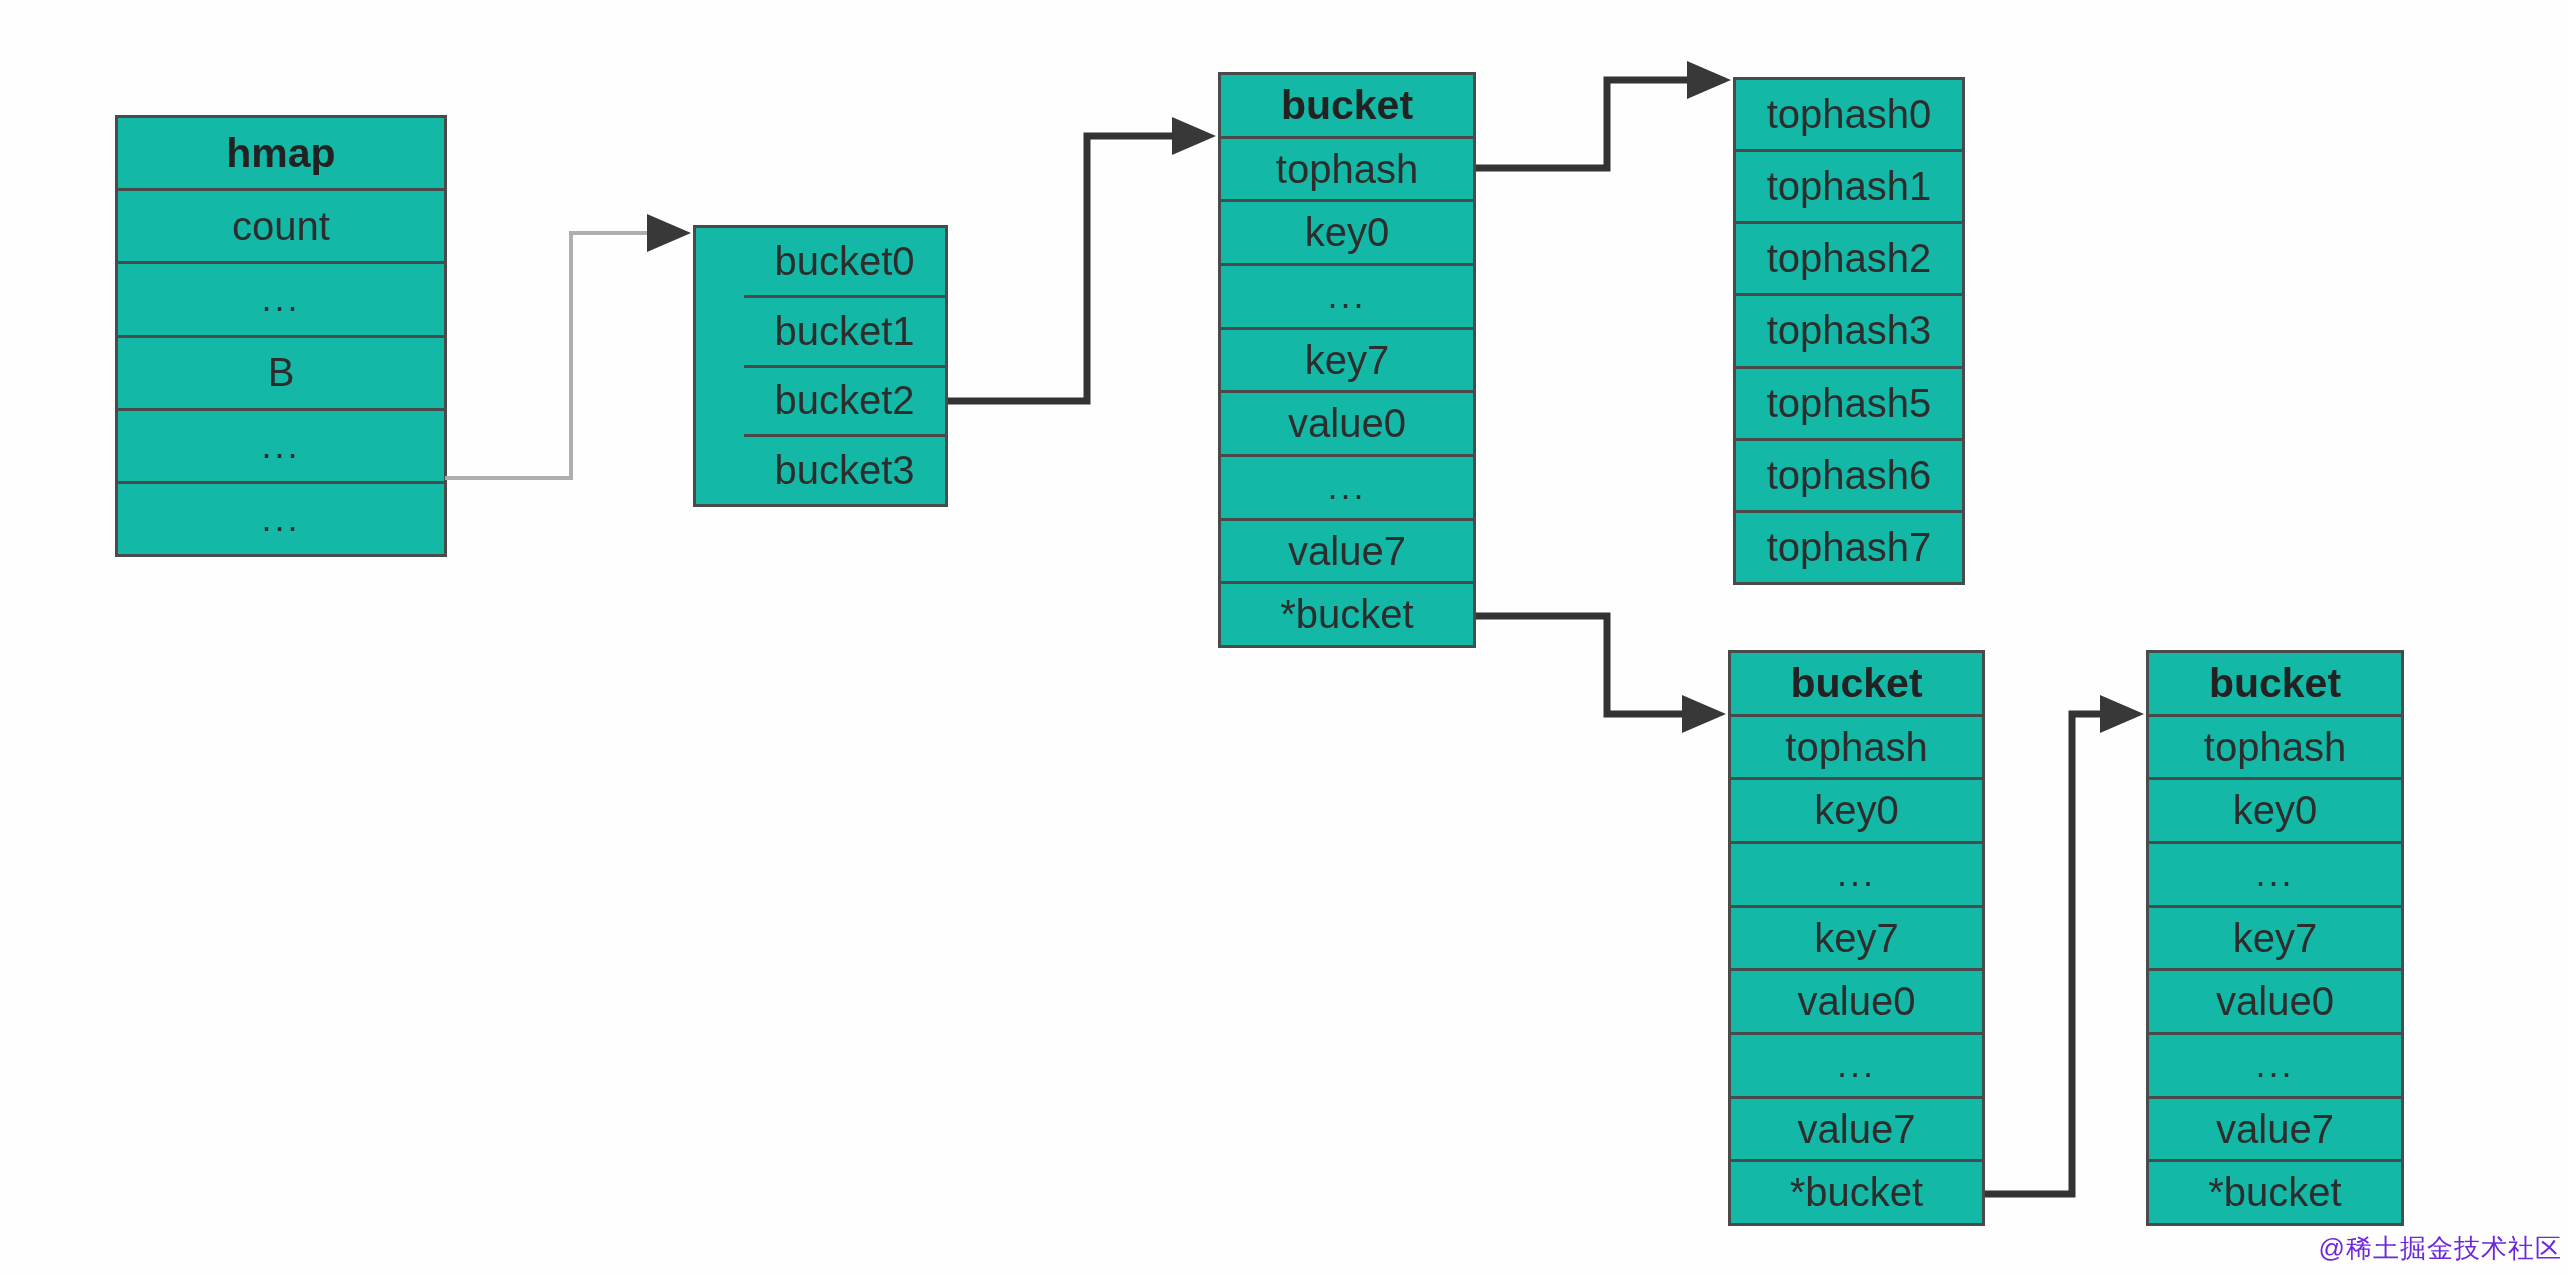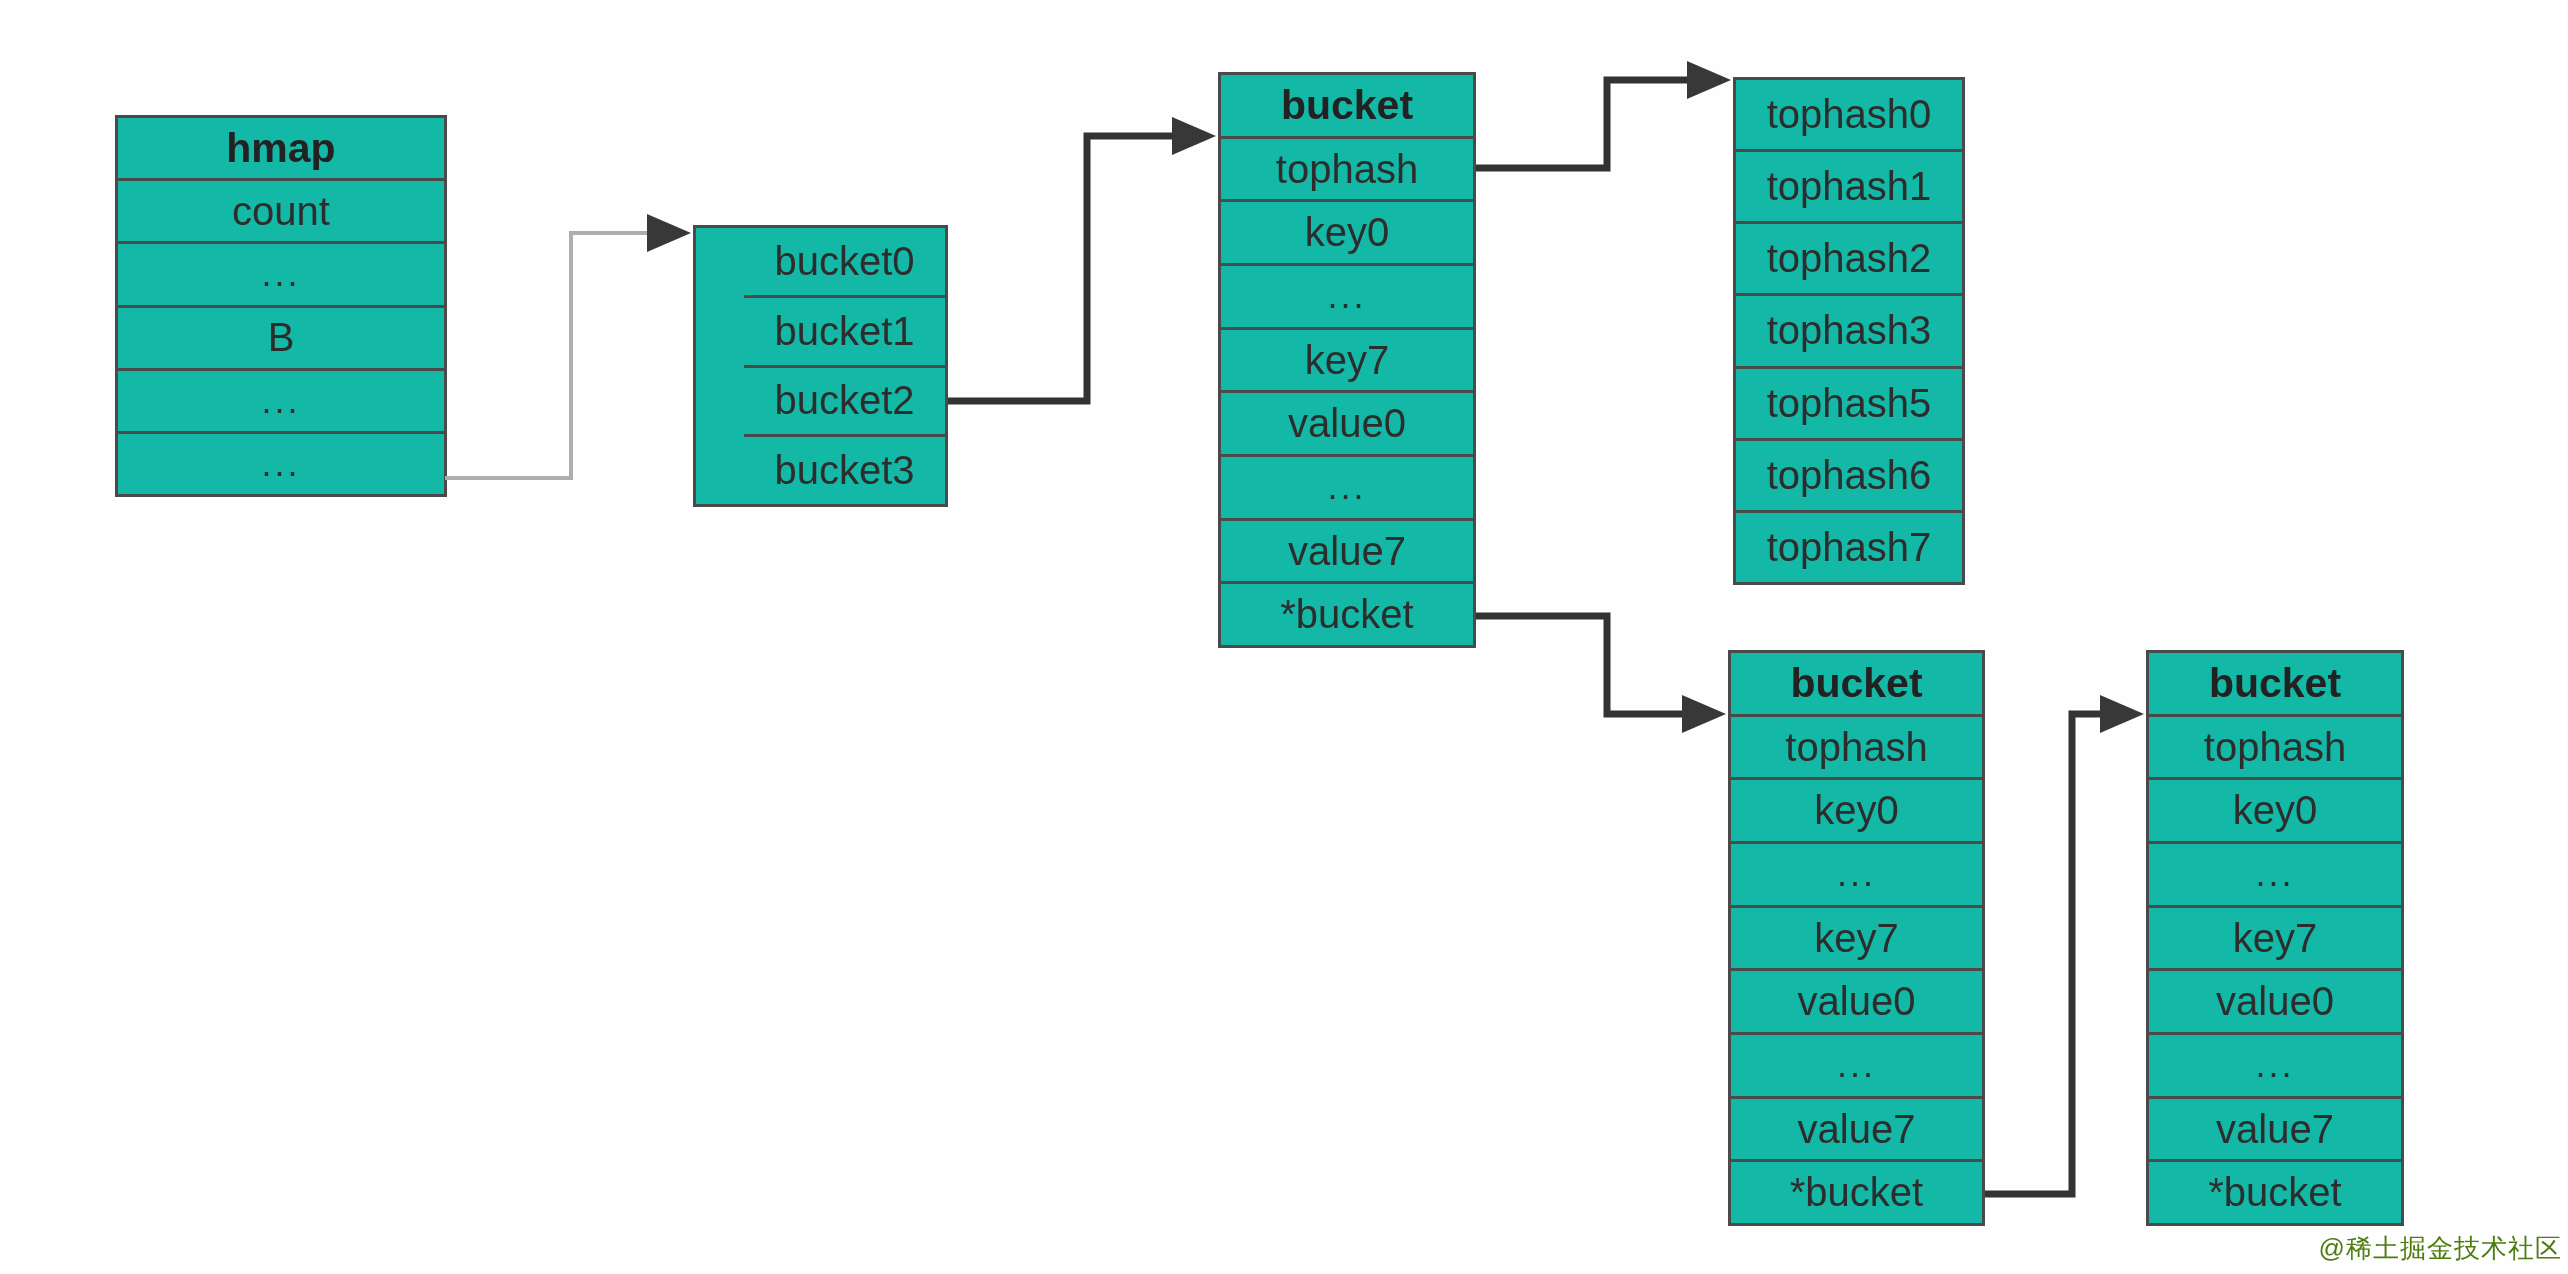--- a/index.html
+++ b/index.html
@@ -37,39 +37,39 @@
   .cell:first-child { border-top: none; }
   .cell.hdr {
     font-weight: bold;
     font-size: 41px;
     color: #222222;
   }
   .cell.dots {
     font-size: 36px;
     letter-spacing: 3px;
   }
-  #t-hmap   { left: 115px;  top: 115px; width: 332px; height: 382px; text-align: right; }
+  #t-hmap   { left: 115px;  top: 115px; width: 332px; height: 442px; text-align: right; }
   #t-barr   { left: 693px;  top: 225px; width: 255px; height: 282px; padding-left: 48px; }
   #t-btop   { left: 1218px; top: 72px;  width: 258px; height: 576px; }
   #t-tharr  { left: 1733px; top: 77px;  width: 232px; height: 508px; }
   #t-bmid   { left: 1728px; top: 650px; width: 257px; height: 576px; }
   #t-bright { left: 2146px; top: 650px; width: 258px; height: 576px; }
   #arrows {
     position: absolute;
     left: 0; top: 0;
     width: 2568px;
     height: 1274px;
     pointer-events: none;
   }
   #watermark {
     position: absolute;
     right: 6px;
     bottom: 8px;
     font-size: 26px;
-    color: #4d7c0f;
+    color: #6d28d9;
     letter-spacing: 1px;
   }
 </style>
 </head>
 <body>
 
 <div id="stage">
 
   <div class="tbl" id="t-hmap">
     <div class="cell hdr">hmap</div>

